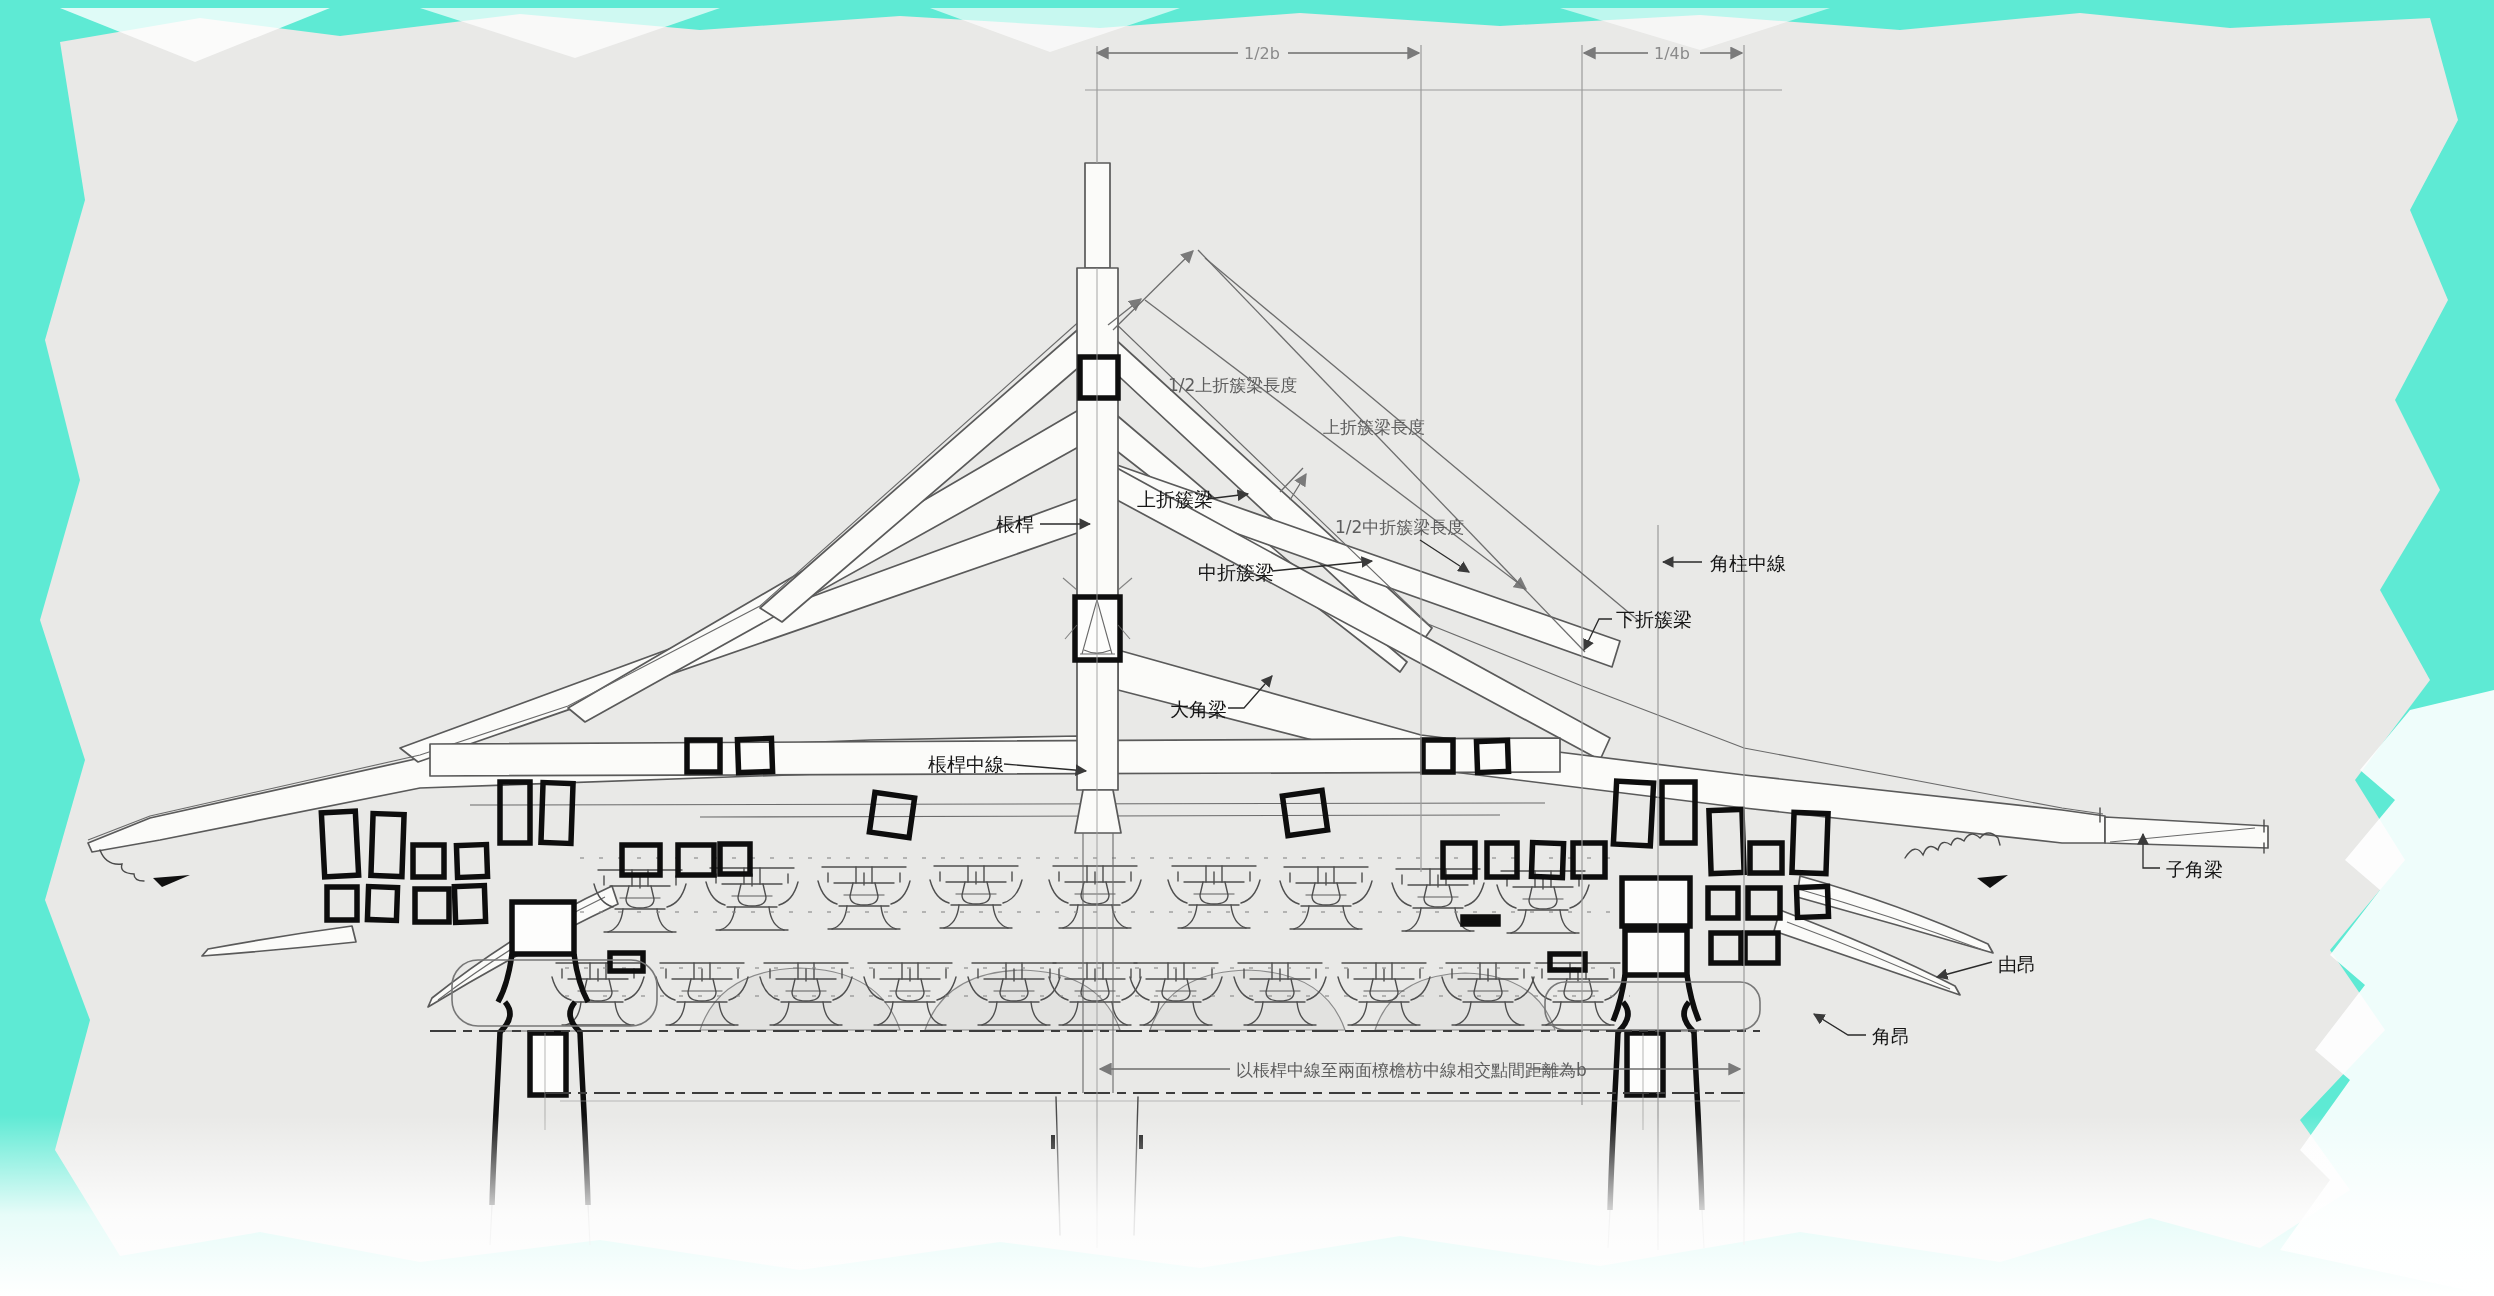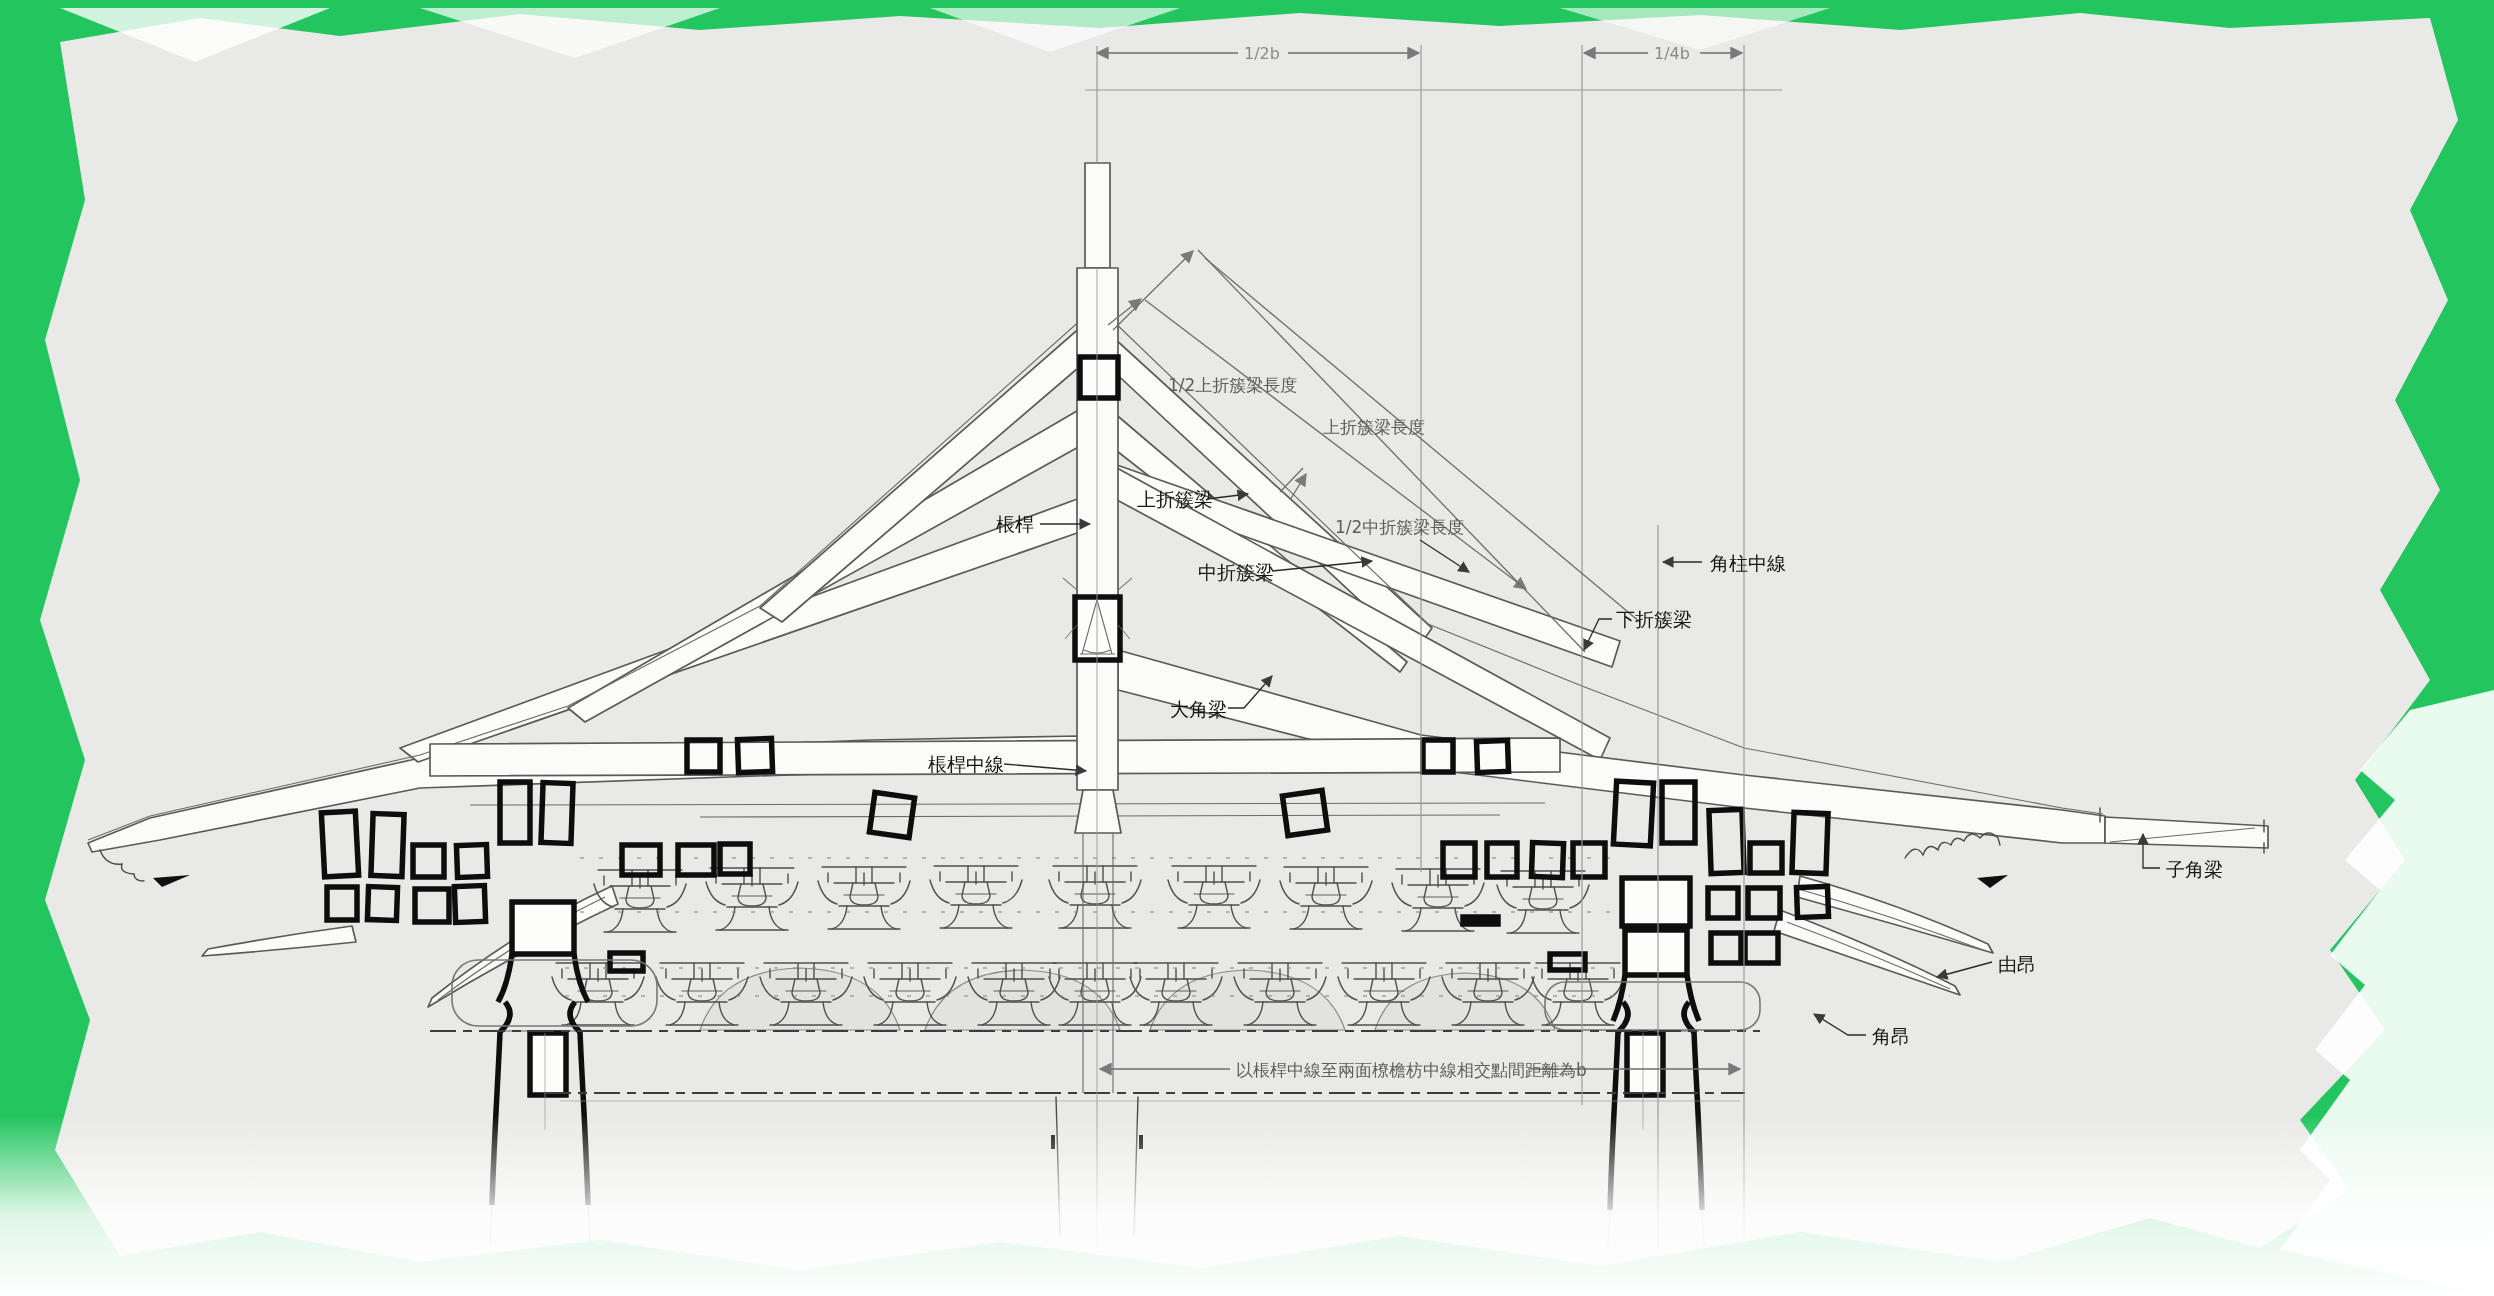--- a/index.html
+++ b/index.html
@@ -1,16 +1,16 @@
 <!DOCTYPE html>
 <html><head>
 <meta charset="utf-8">
 <style>
   html,body{margin:0;padding:0;background:#ffffff;}
-  .stage{position:relative;width:2494px;height:1296px;overflow:hidden;background:#22c55e;
+  .stage{position:relative;width:2494px;height:1296px;overflow:hidden;background:#5eead4;
          font-family:"DejaVu Sans","Liberation Sans",sans-serif;}
   svg{display:block}
   
   .beam{fill:#fbfbf9;stroke:#5a5a5a;stroke-width:1.7;stroke-linejoin:round;}
   .thin{fill:none;stroke:#6a6a6a;stroke-width:1.1;}
   .sketch{fill:none;stroke:#4a4a4a;stroke-width:1.4;stroke-linecap:round;}
   .heavy{fill:#fdfdfc;stroke:#0e0e0e;stroke-width:5.5;stroke-linejoin:miter;}
   .heavyline{fill:none;stroke:#0e0e0e;stroke-width:5.5;}
   .construct{fill:none;stroke:#9b9b9b;stroke-width:1.2;}
   .dimline{fill:none;stroke:#6d6d6d;stroke-width:1.3;}

